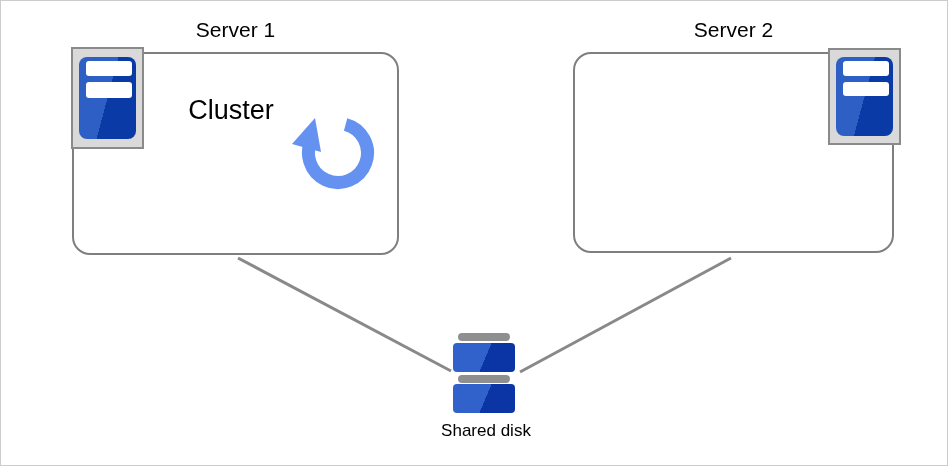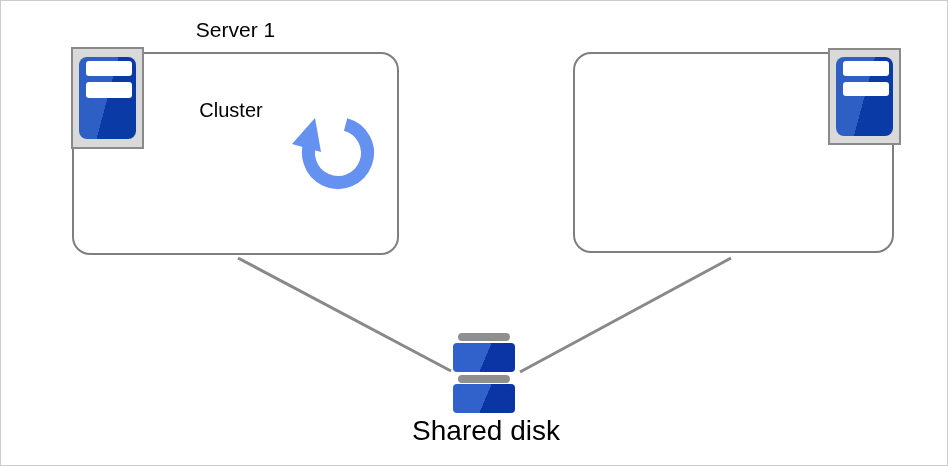--- a/index.html
+++ b/index.html
@@ -76,21 +76,21 @@
     border-radius: 3px;
   }
   .server-icon .bay1 { top: 12%; }
   .server-icon .bay2 { top: 34%; }
 
   
   .cluster-label {
     position: absolute;
     left: 155px; top: 97px; width: 150px;
     text-align: center;
-    font-size: 20px;
+    font-size: 27px;
     line-height: 25px;
     z-index: 3;
   }
   .reboot-svg {
     position: absolute;
     left: 288px; top: 99px;
     width: 88px; height: 92px;
     z-index: 3;
   }
   .reboot-arc {
@@ -124,21 +124,21 @@
       var(--disk-blue-light, #3161cb) 52%,
       var(--disk-blue-dark, #0b35a5) 52%);
   }
   .disk-platter1 { top: 10px; }
   .disk-platter2 { top: 51px; }
 
   .disk-label {
     position: absolute;
     left: 400px; top: 417px; width: 170px;
     text-align: center;
-    font-size: 28px;
+    font-size: 17px;
     line-height: 25px;
     z-index: 3;
     white-space: nowrap;
   }
 </style>
 </head>
 <body>
 
 <div class="canvas">
 
@@ -157,20 +157,21 @@
 
   <div class="cluster-label">
     <span>Cluster</span><br>
     <br>
   </div>
   <svg class="reboot-svg" viewBox="0 0 88 92" xmlns="http://www.w3.org/2000/svg">
     <path class="reboot-arc" d="M 56.6 24.5 A 29.5 29.5 0 1 1 23.45 38.25"></path>
     <polygon class="reboot-head" points="26,18 3,44 32,52"></polygon>
   </svg>
 
+  <div class="server-title server2-title">Server 2</div>
   <div class="server-box server2-box"></div>
   <div class="server-icon server2-icon">
     <div class="tower"></div>
     <div class="bay bay1"></div>
     <div class="bay bay2"></div>
   </div>
 
   <div class="disk-icon">
     <div class="disk-bar disk-bar1"></div>
     <div class="disk-platter disk-platter1"></div>

